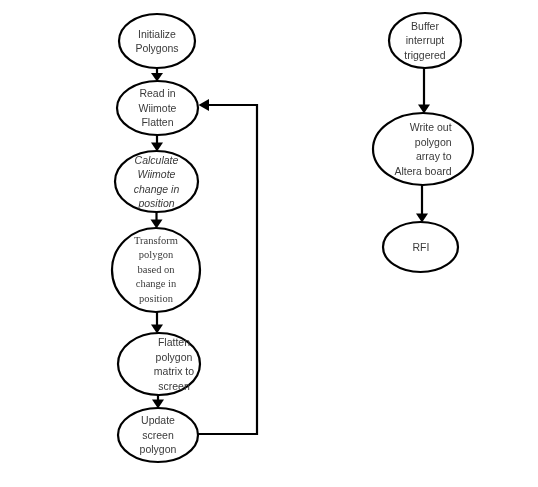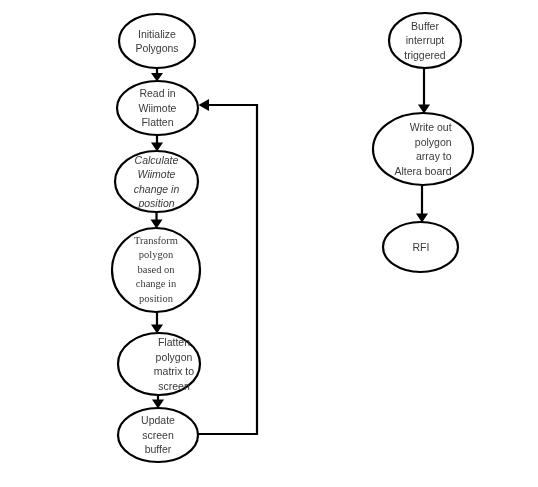--- a/index.html
+++ b/index.html
@@ -146,21 +146,21 @@
 change in
 position</div>
 
   <div class="node-label" style="left:124px; top:333px; width:100px; height:62px;">Flatten
 polygon
 matrix to
 screen</div>
 
   <div class="node-label" style="left:108px; top:408px; width:100px; height:54px;">Update
 screen
-buffer</div>
+polygon</div>
 
   <div class="node-label" style="left:375px; top:13px; width:100px; height:55px;">Buffer
 interrupt
 triggered</div>
 
   <div class="node-label" style="left:363px; top:113px; width:120px; height:72px;text-align:right;">Write out
 polygon
 array to
 Altera board</div>
 

